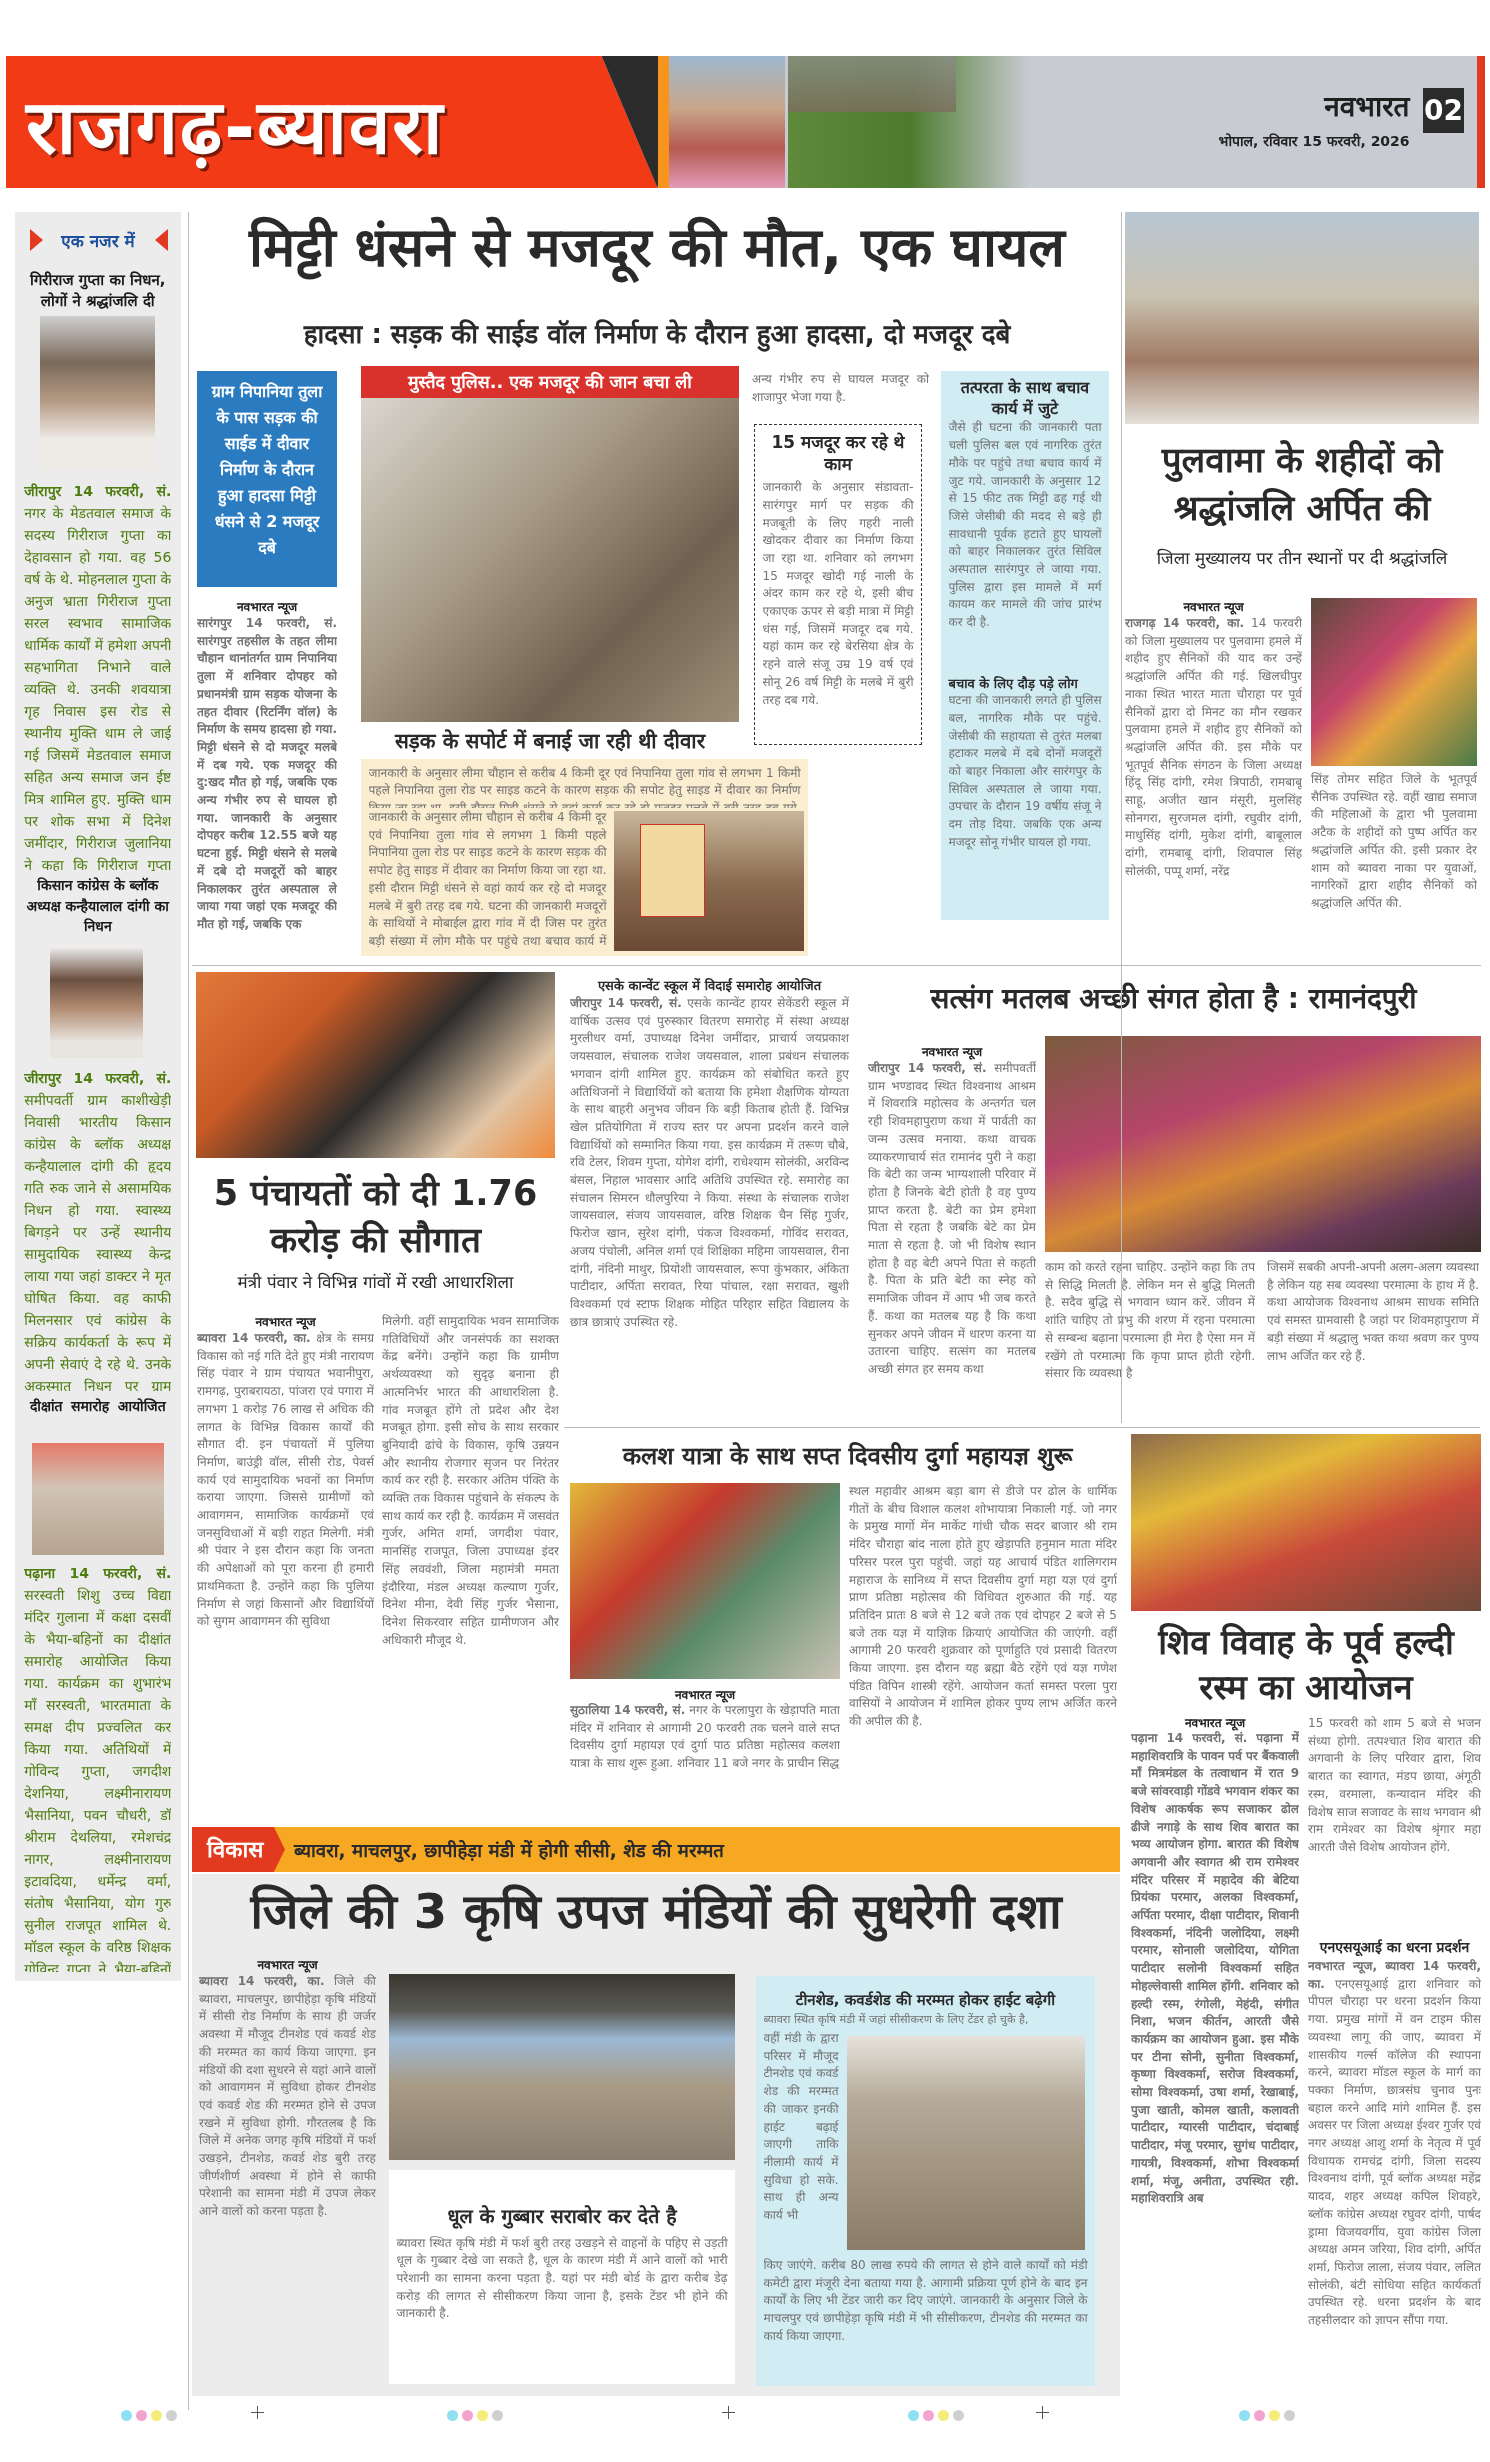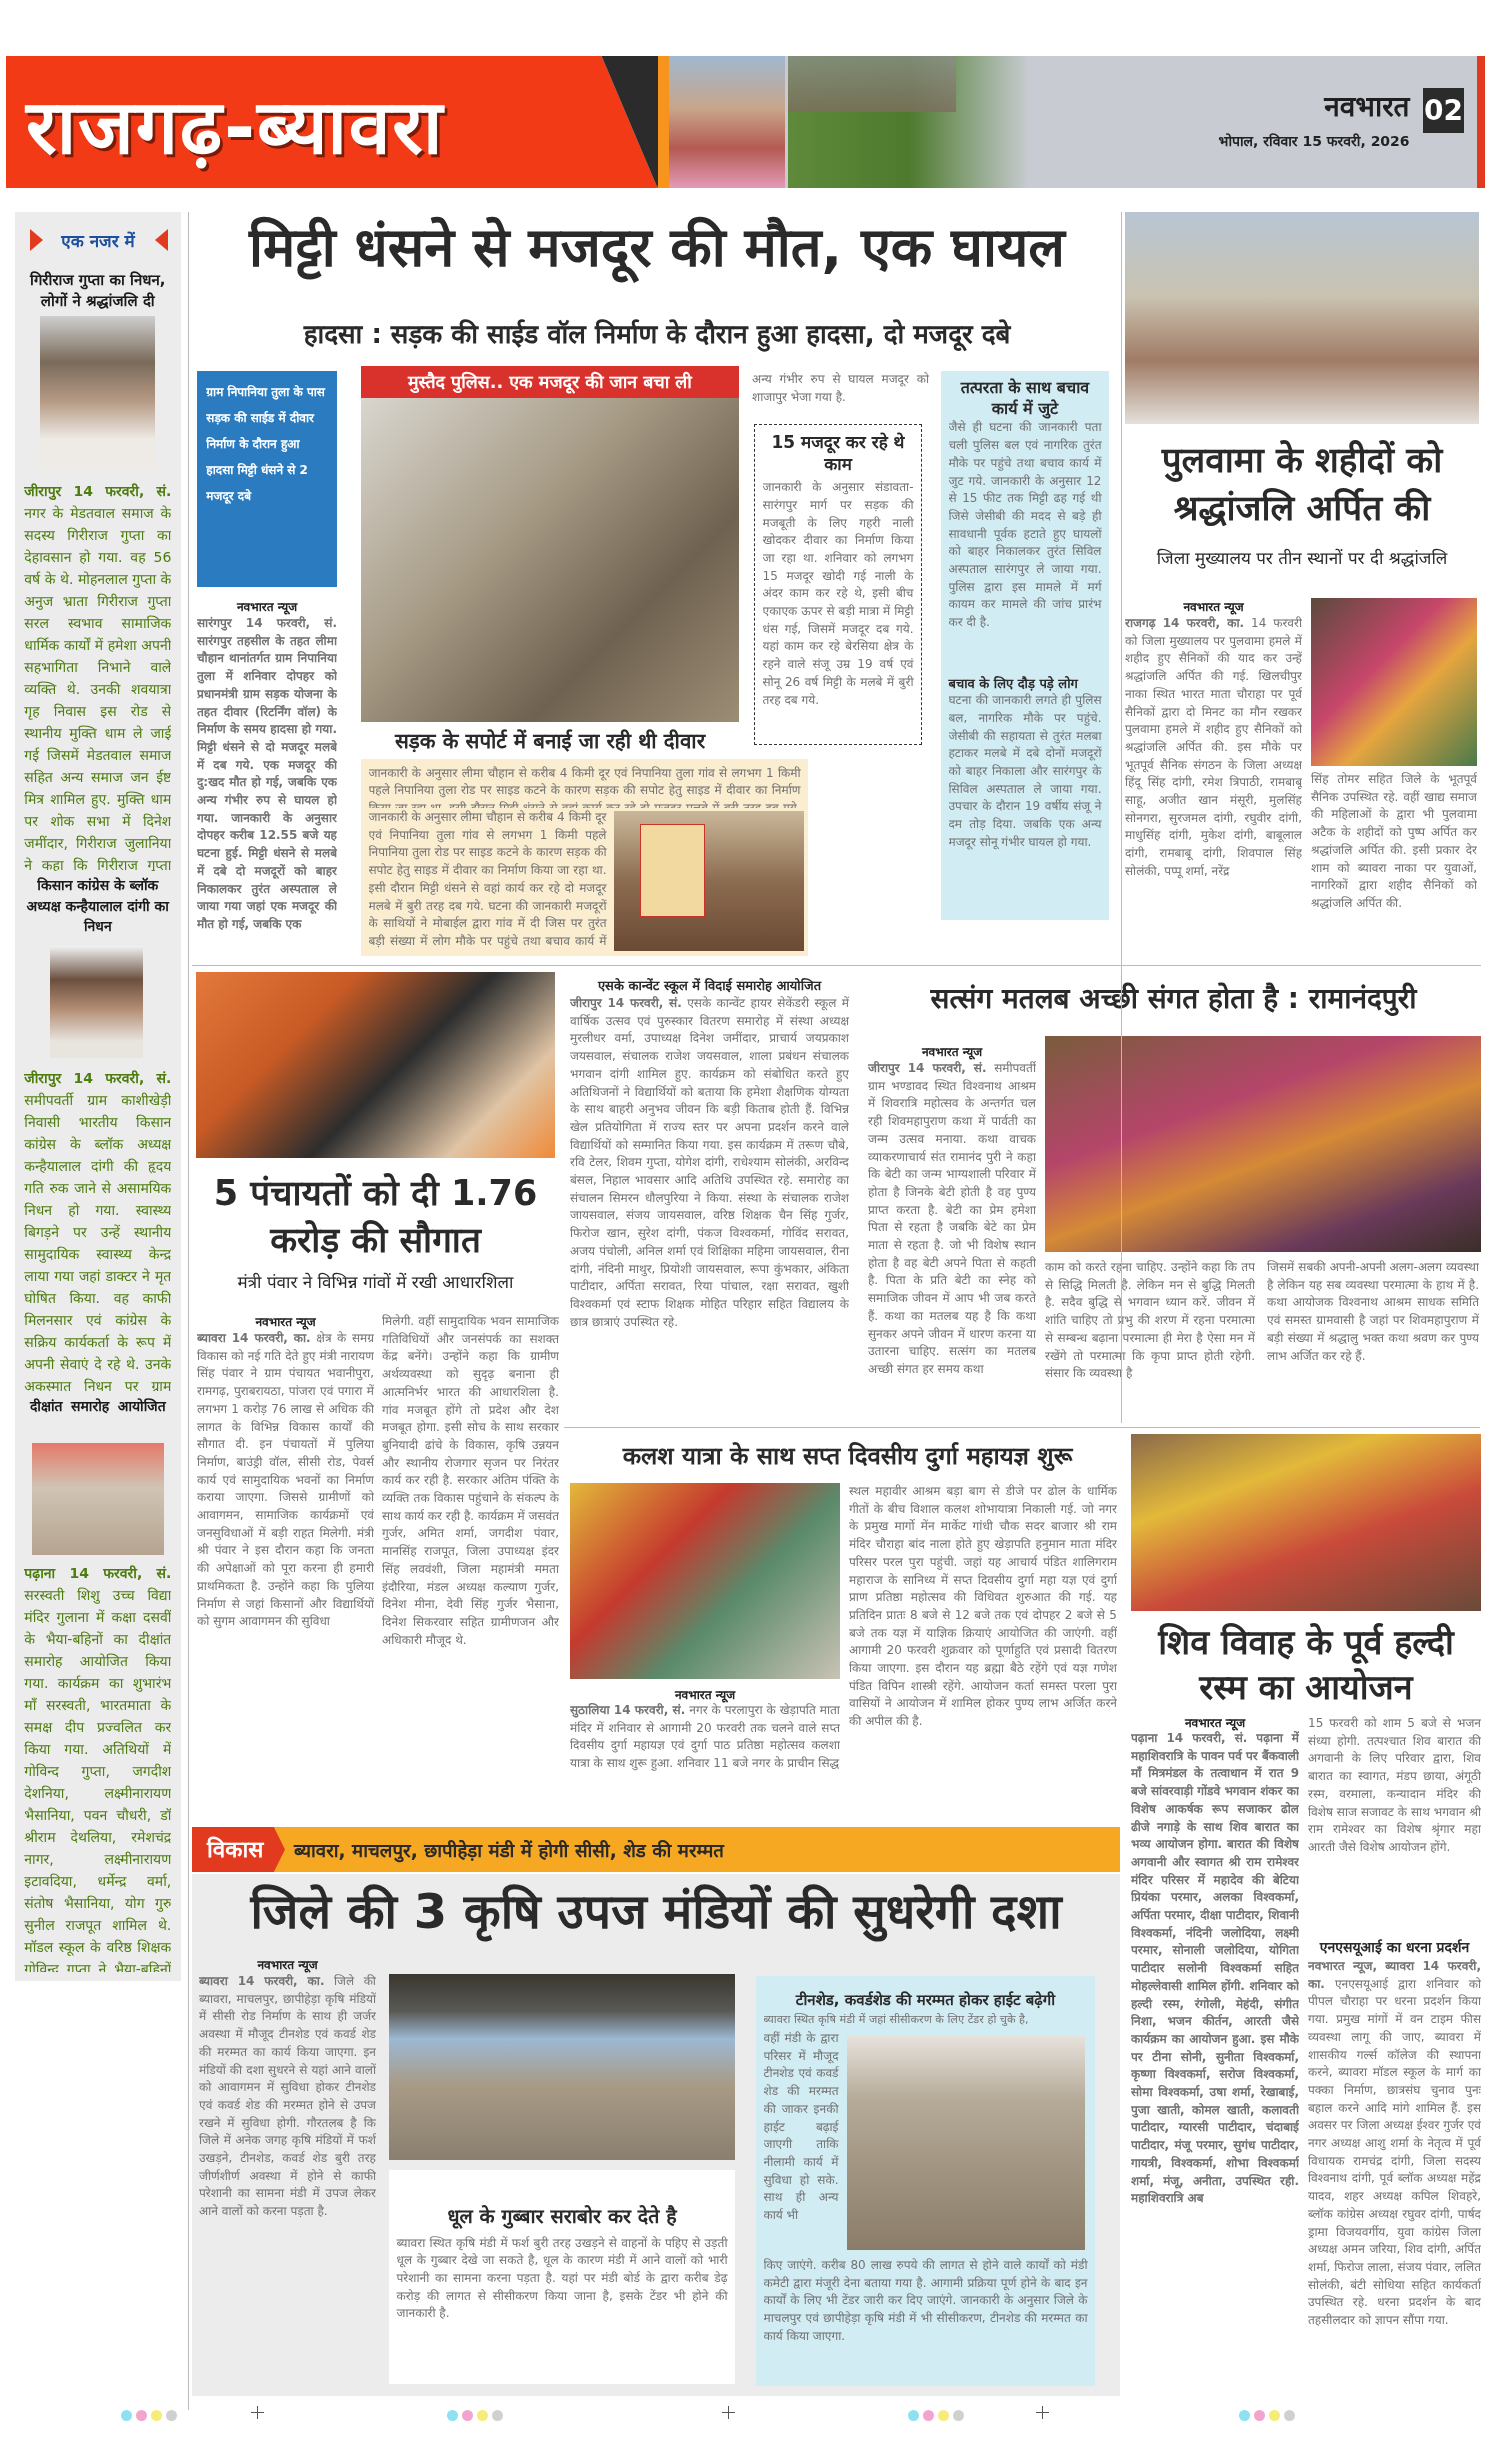--- a/index.html
+++ b/index.html
@@ -105,21 +105,21 @@
   <div class="img-school abs" style="left:17px;top:1231px;width:132px;height:112px;"></div>
   <div class="rail-body abs" style="left:9.3px;top:1350px;width:147px;height:410px;overflow:hidden;">
     <b>पढ़ाना 14 फरवरी, सं.</b>
     <span>सरस्वती शिशु उच्च विद्या मंदिर गुलाना में कक्षा दसवीं के भैया-बहिनों का दीक्षांत समारोह आयोजित किया गया. कार्यक्रम का शुभारंभ माँ सरस्वती, भारतमाता के समक्ष दीप प्रज्वलित कर किया गया. अतिथियों में गोविन्द गुप्ता, जगदीश देशनिया, लक्ष्मीनारायण भैसानिया, पवन चौधरी, डॉ श्रीराम देथलिया, रमेशचंद्र नागर, लक्ष्मीनारायण इटावदिया, धर्मेन्द्र वर्मा, संतोष भैसानिया, योग गुरु सुनील राजपूत शामिल थे. मॉडल स्कूल के वरिष्ठ शिक्षक गोविन्द गुप्ता ने भैया-बहिनों को सफलता के लिए प्रेरित किया. मोहन नागर का मार्गदर्शन मिला. रमेशचंद्र नागर ने अपने आशीर्वचन प्रदान किए. लक्ष्मीनारायण इटावदिया ने भी मार्गदर्शन प्रदान किया. डॉ राम देथलिया ने अपने उद्बोधन से भैया-बहिनों को प्रेरित किया. योग गुरु सुनील राजपूत ने भी मार्गदर्शन दिया. पवन चौधरी ने आभार व्यक्त किया.</span>
   </div>
 </div>
 
 <div class="hl abs" style="left:196px;top:216px;width:922px;font-size:54px;line-height:63px;text-align:center;">मिट्टी धंसने से मजदूर की मौत, एक घायल</div>
 <div class="sub abs" style="left:196px;top:315px;width:922px;font-size:26px;font-weight:bold;text-align:center;">हादसा : सड़क की साईड वॉल निर्माण के दौरान हुआ हादसा, दो मजदूर दबे</div>
 
-<div class="blue-box abs" style="left:197px;top:371px;width:140px;height:216px;padding:7.5px 9.3px;font-size:12px;line-height:26px;">ग्राम निपानिया तुला के पास सड़क की साईड में दीवार निर्माण के दौरान हुआ हादसा मिट्टी धंसने से 2 मजदूर दबे</div>
+<div class="blue-box abs" style="left:197px;top:371px;width:140px;height:216px;padding:7.5px 9.3px;font-size:16px;line-height:26px;text-align:center;">ग्राम निपानिया तुला के पास सड़क की साईड में दीवार निर्माण के दौरान हुआ हादसा मिट्टी धंसने से 2 मजदूर दबे</div>
 
 <div class="abs" style="left:197px;top:598px;width:140px;font-size:12px;font-weight:bold;text-align:center;">नवभारत न्यूज</div>
 <div class="body abs" style="left:197px;top:615px;width:140px;height:335px;overflow:hidden;font-weight:bold;">
   <span>सारंगपुर 14 फरवरी, सं.</span>
   <span>सारंगपुर तहसील के तहत लीमा चौहान थानांतर्गत ग्राम निपानिया तुला में शनिवार दोपहर को प्रधानमंत्री ग्राम सड़क योजना के तहत दीवार (रिटर्निंग वॉल) के निर्माण के समय हादसा हो गया. मिट्टी धंसने से दो मजदूर मलबे में दब गये. एक मजदूर की दु:खद मौत हो गई, जबकि एक अन्य गंभीर रुप से घायल हो गया. जानकारी के अनुसार दोपहर करीब 12.55 बजे यह घटना हुई. मिट्टी धंसने से मलबे में दबे दो मजदूरों को बाहर निकालकर तुरंत अस्पताल ले जाया गया जहां एक मजदूर की मौत हो गई, जबकि एक</span>
 </div>
 
 <div class="red-cap abs" style="left:361px;top:366px;width:378px;height:32px;font-size:17.7px;line-height:32px;">मुस्तैद पुलिस.. एक मजदूर की जान बचा ली</div>
 <div class="img-police abs" style="left:361px;top:398px;width:378px;height:324px;"></div>
 <div class="hl abs" style="left:361px;top:726px;width:378px;font-size:20.5px;text-align:center;">सड़क के सपोर्ट में बनाई जा रही थी दीवार</div>

